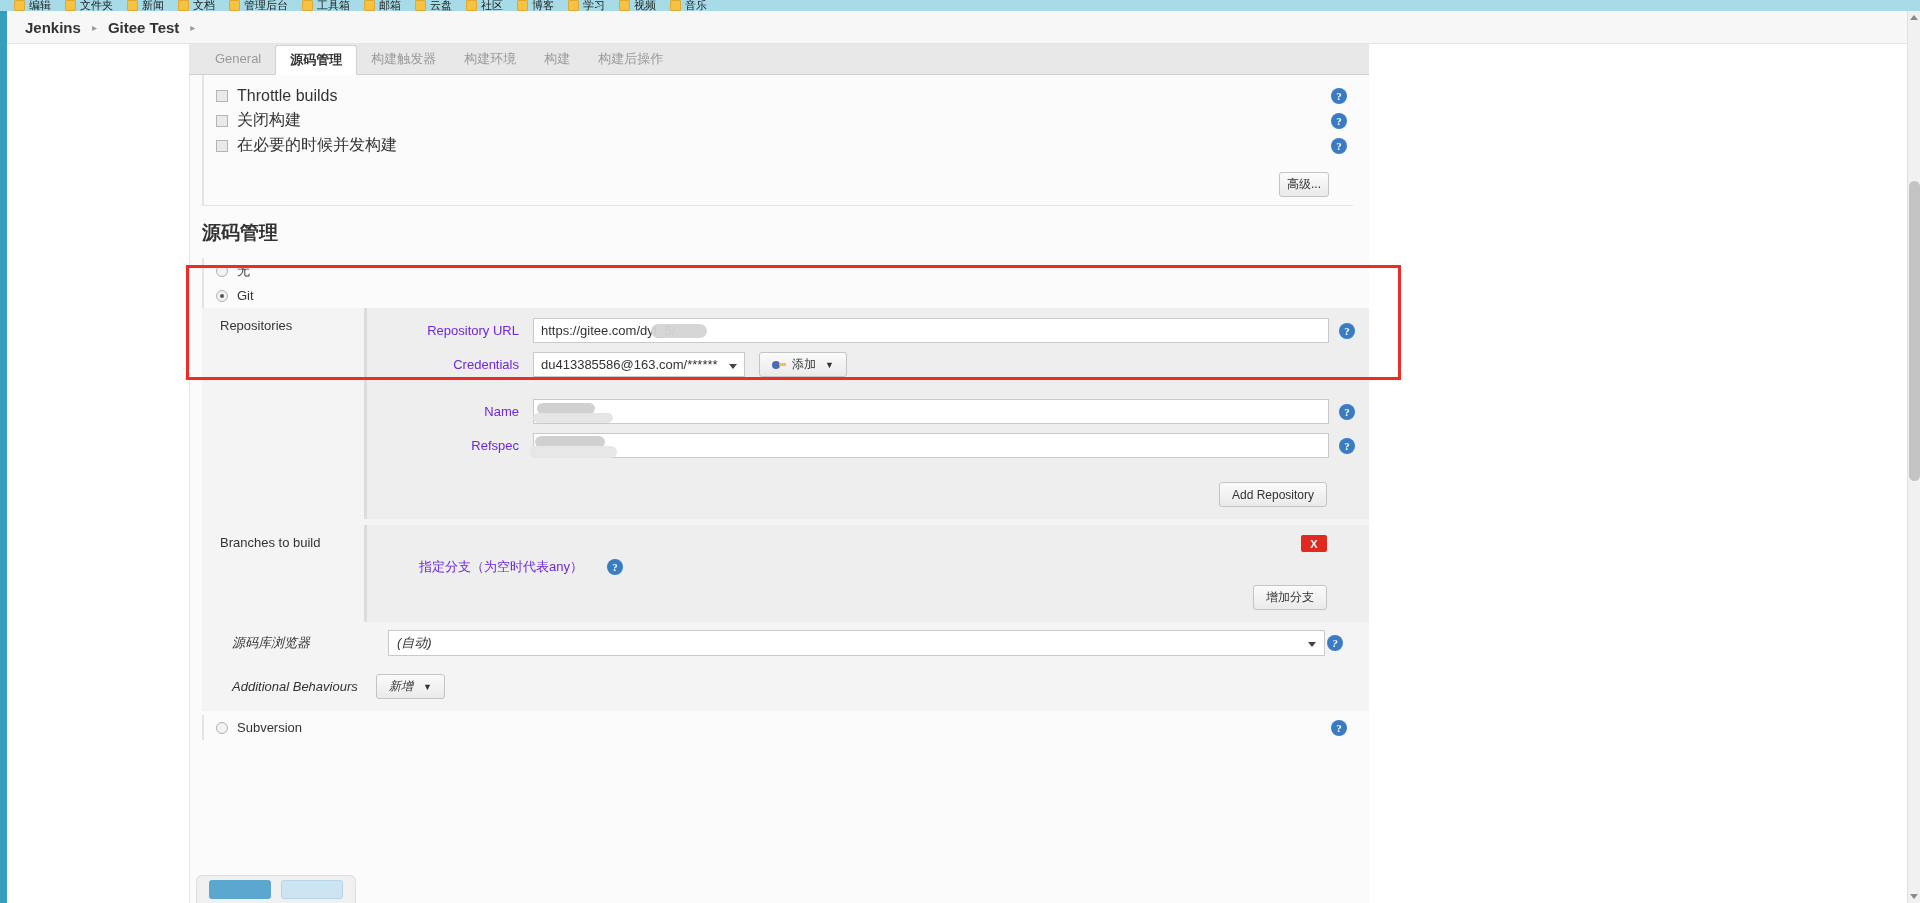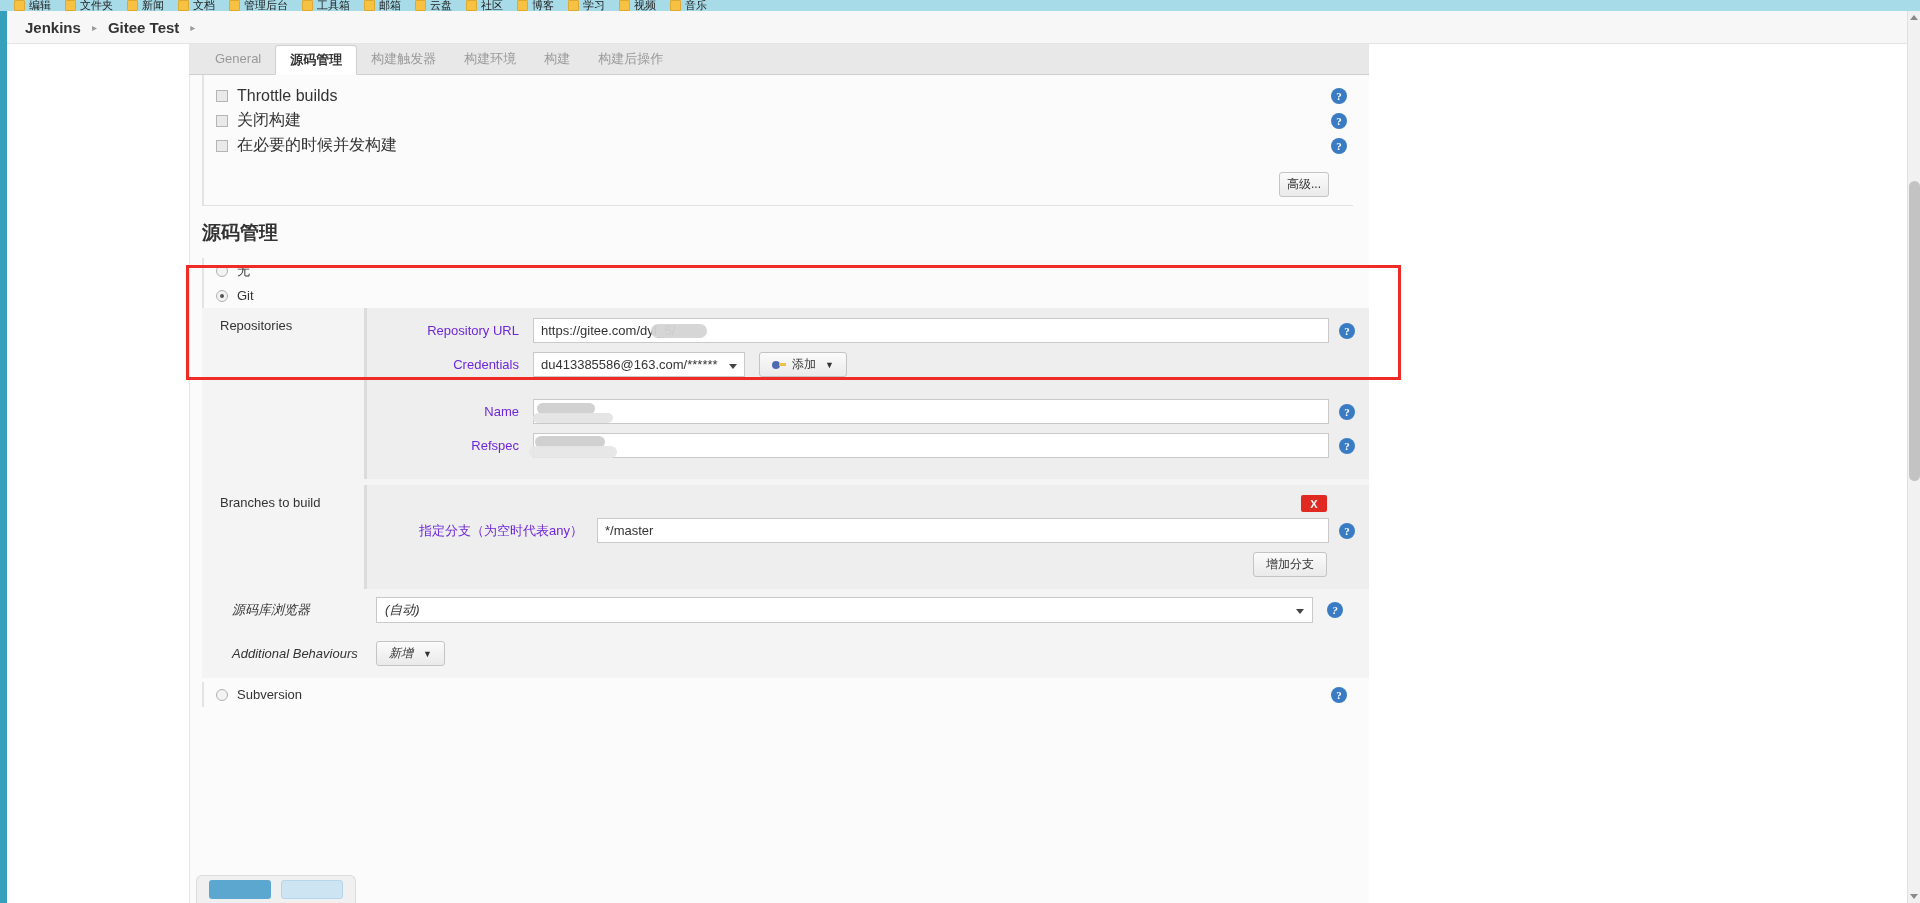--- a/index.html
+++ b/index.html
@@ -336,20 +336,21 @@
     width: 100%;
     height: 26px;
     border: 1px solid #c9c9c9;
     background: #ffffff;
     font-size: 13px;
     color: #333;
     padding: 0 24px 0 8px;
     display: flex; align-items: center;
     position: relative;
     cursor: pointer;
+    margin-left: 12px;
   }
   .wide-sel::after {
     content: "";
     position: absolute;
     right: 8px; top: 11px;
     border-left: 4px solid transparent;
     border-right: 4px solid transparent;
     border-top: 5px solid #444;
   }
 
@@ -579,32 +580,34 @@
             <div class="sub-row">
               <span class="sub-label">Refspec</span>
               <div style="flex:1;position:relative;display:flex;align-items:center;">
                 <input class="txt" type="text" value="" style="">
                 <span class="redacted" style="left:2px;top:3px;width:70px;height:12px;background:#cdcdcd;"></span>
                 <span class="redacted" style="left:-4px;top:13px;width:88px;height:12px;background:#e6e6e6;"></span>
               </div>
               <span class="help-icon" style="margin-left:10px;">?</span>
             </div>
 
+            <div class="row-right" style="margin-top:24px;padding-right:28px;">
+              <div class="btn">Add Repository</div>
+            </div>
           </div>
         </div>
 
         <div class="cfg-row" style="margin-top:6px;">
           <div class="cfg-title">Branches to build</div>
           <div class="cfg-body">
             <div style="display:flex;justify-content:flex-end;padding-right:28px;">
               <div class="x-btn">X</div>
             </div>
             <div class="sub-row" style="margin-top:6px;">
               <span class="sub-label" style="width:216px;">指定分支（为空时代表any）</span>
-              <input class="txt" type="text" value="*/master" style="">
               <span class="help-icon" style="margin-left:10px;">?</span>
             </div>
             <div class="row-right" style="padding-right:28px;">
               <div class="btn">增加分支</div>
             </div>
           </div>
         </div>
 
         <div class="plain-row">
           <div class="plain-title">源码库浏览器</div>

